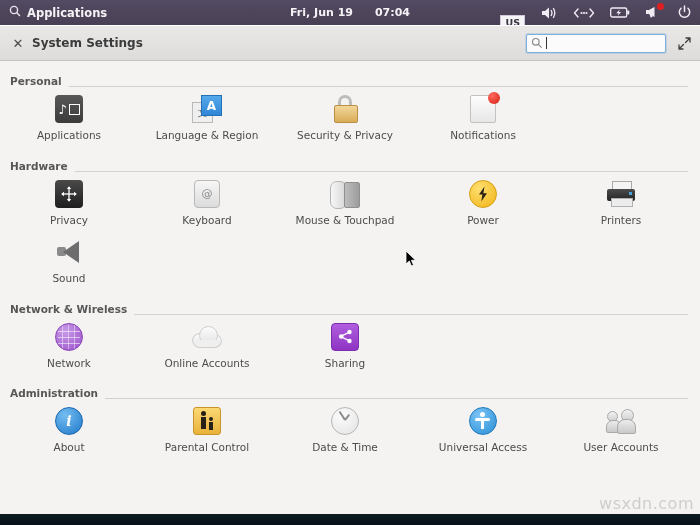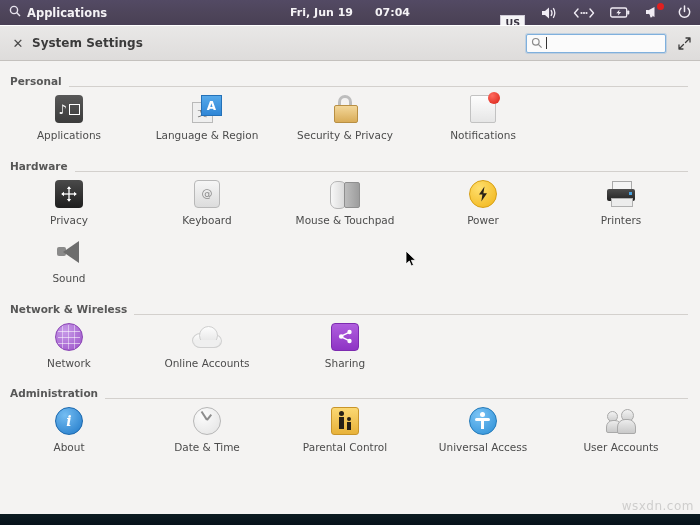--- a/index.html
+++ b/index.html
@@ -475,21 +475,21 @@
     position: absolute;
     left: 405px; top: 250px;
     width: 12px; height: 18px;
     pointer-events: none;
   }
 
   
   #watermark {
     position: absolute;
     right: 6px; bottom: 12px;
-    font-size: 12px;
+    font-size: 16px;
     color: rgba(120,120,120,0.30);
     letter-spacing: 0.5px;
   }
   #bottom-bar {
     position: absolute;
     left: 0; bottom: 0;
     width: 700px; height: 11px;
     background: linear-gradient(to bottom, #0d1c22, #06111a);
   }
 </style>
@@ -776,42 +776,42 @@
 
         <div class="item">
           <div class="item-icon">
             <div class="ic-about">i</div>
           </div>
           <div class="item-label">About</div>
         </div>
 
         <div class="item">
           <div class="item-icon">
-            <div class="ic-clock">
-                <span class="h"></span>
-                <span class="m"></span>
-              </div>
-          </div>
-          <div class="item-label">Date &amp; Time</div>
-        </div>
-
-        <div class="item">
-          <div class="item-icon">
             <div class="ic-parental">
                 <span class="bh"></span>
                 <span class="bb"></span>
                 <span class="sh"></span>
                 <span class="sb"></span>
               </div>
           </div>
           <div class="item-label">Parental Control</div>
         </div>
 
         <div class="item">
           <div class="item-icon">
+            <div class="ic-clock">
+                <span class="h"></span>
+                <span class="m"></span>
+              </div>
+          </div>
+          <div class="item-label">Date &amp; Time</div>
+        </div>
+
+        <div class="item">
+          <div class="item-icon">
             <div class="ic-universal">
                 <span class="head"></span>
                 <span class="body2"></span>
                 <span class="legs"></span>
               </div>
           </div>
           <div class="item-label">Universal Access</div>
         </div>
 
         <div class="item">

